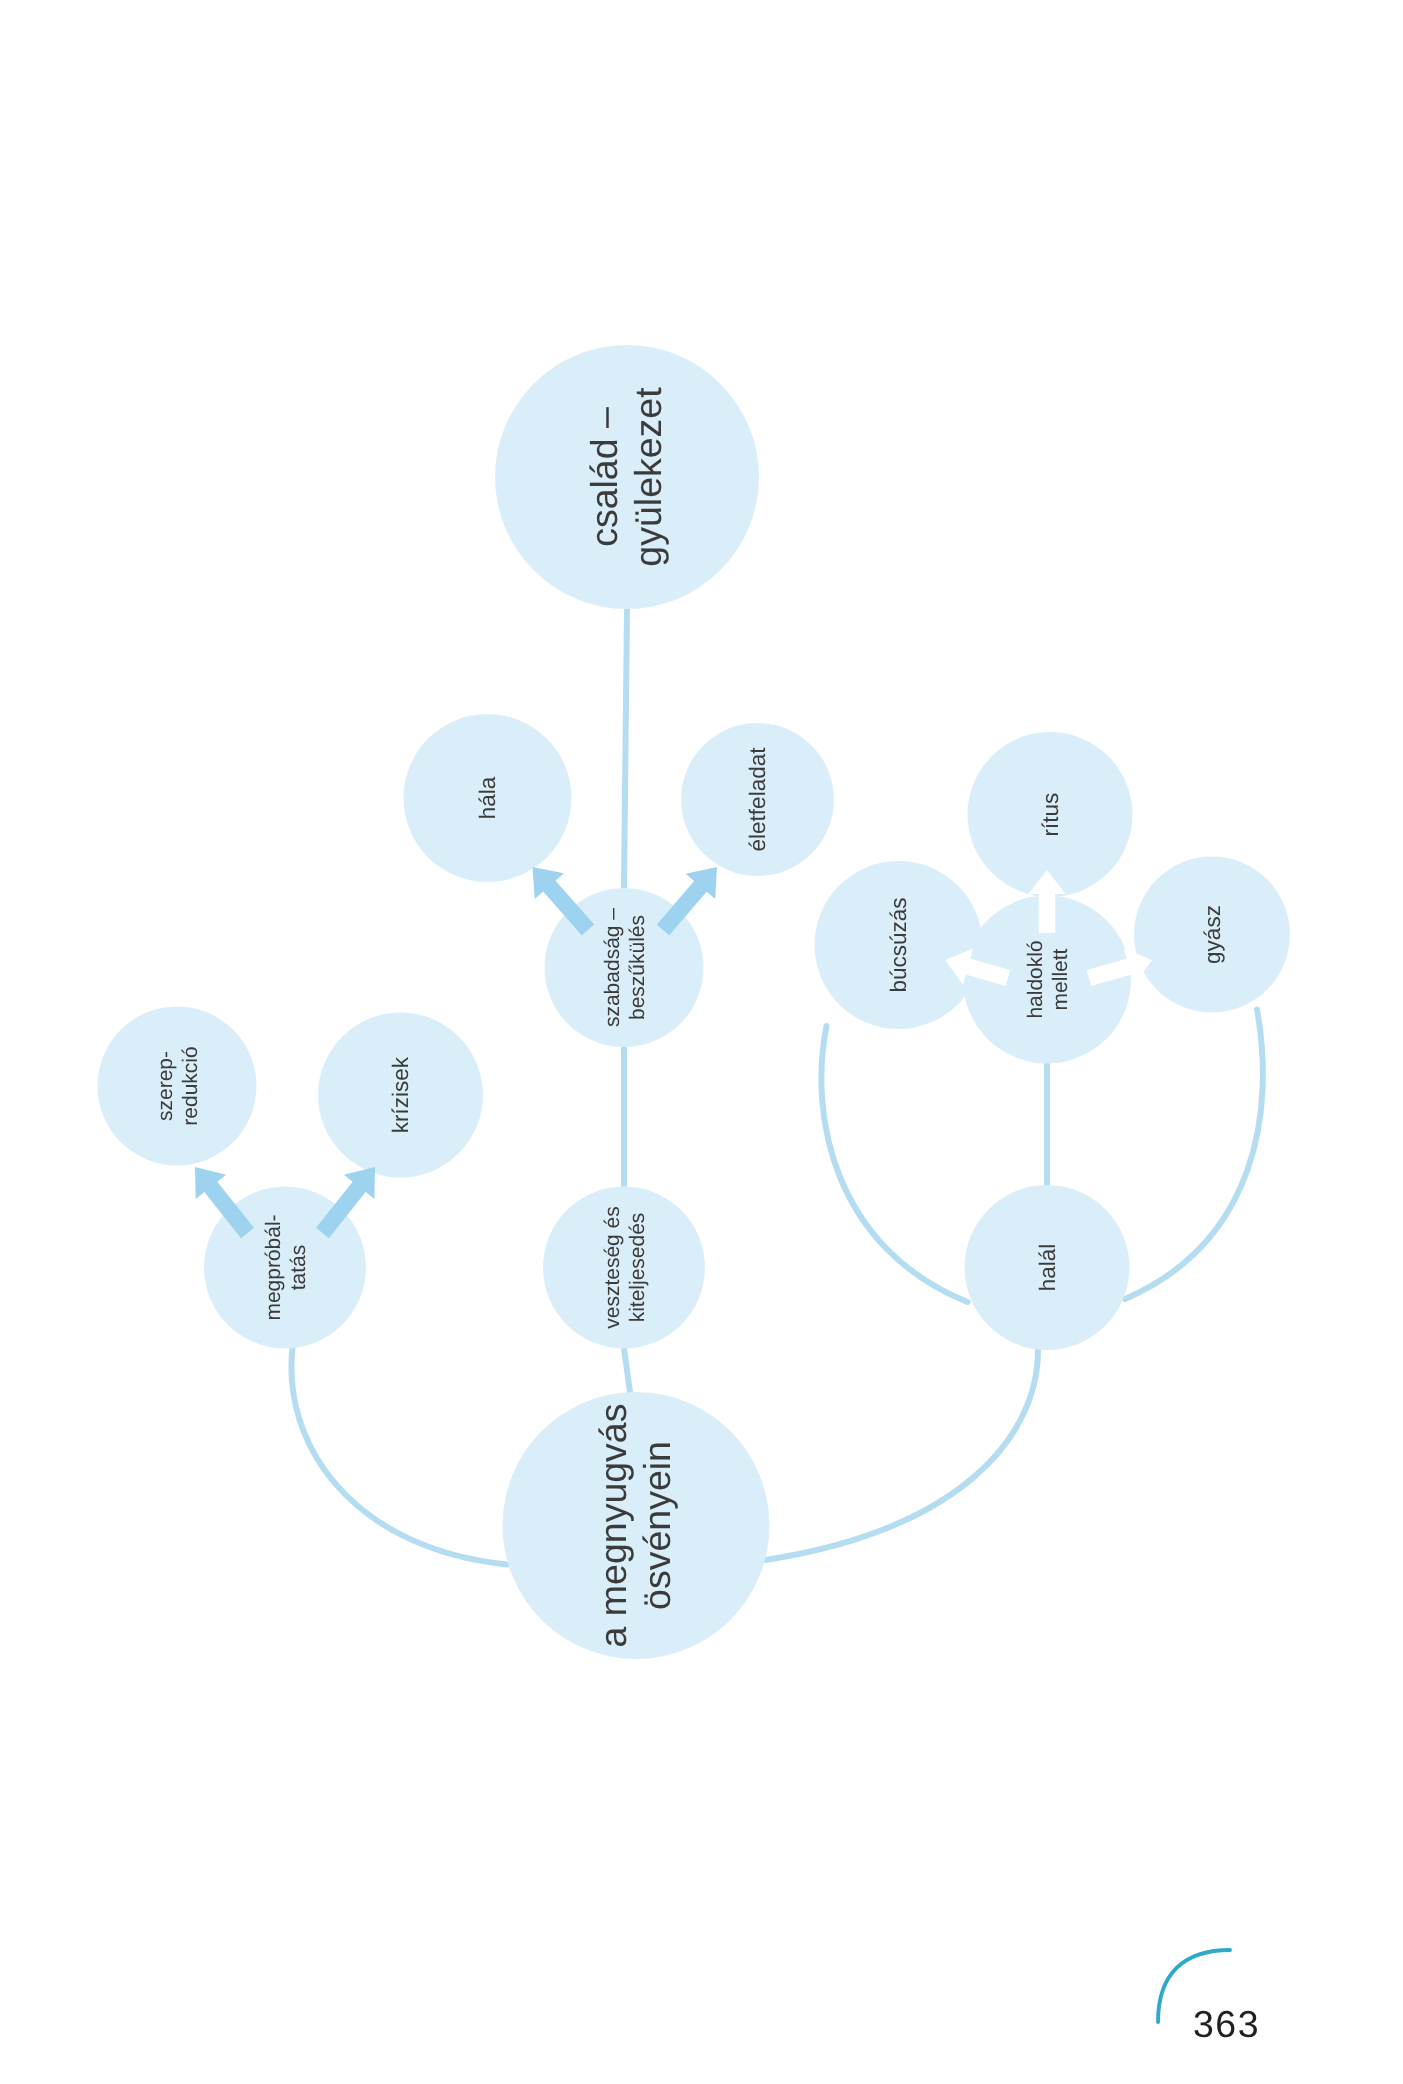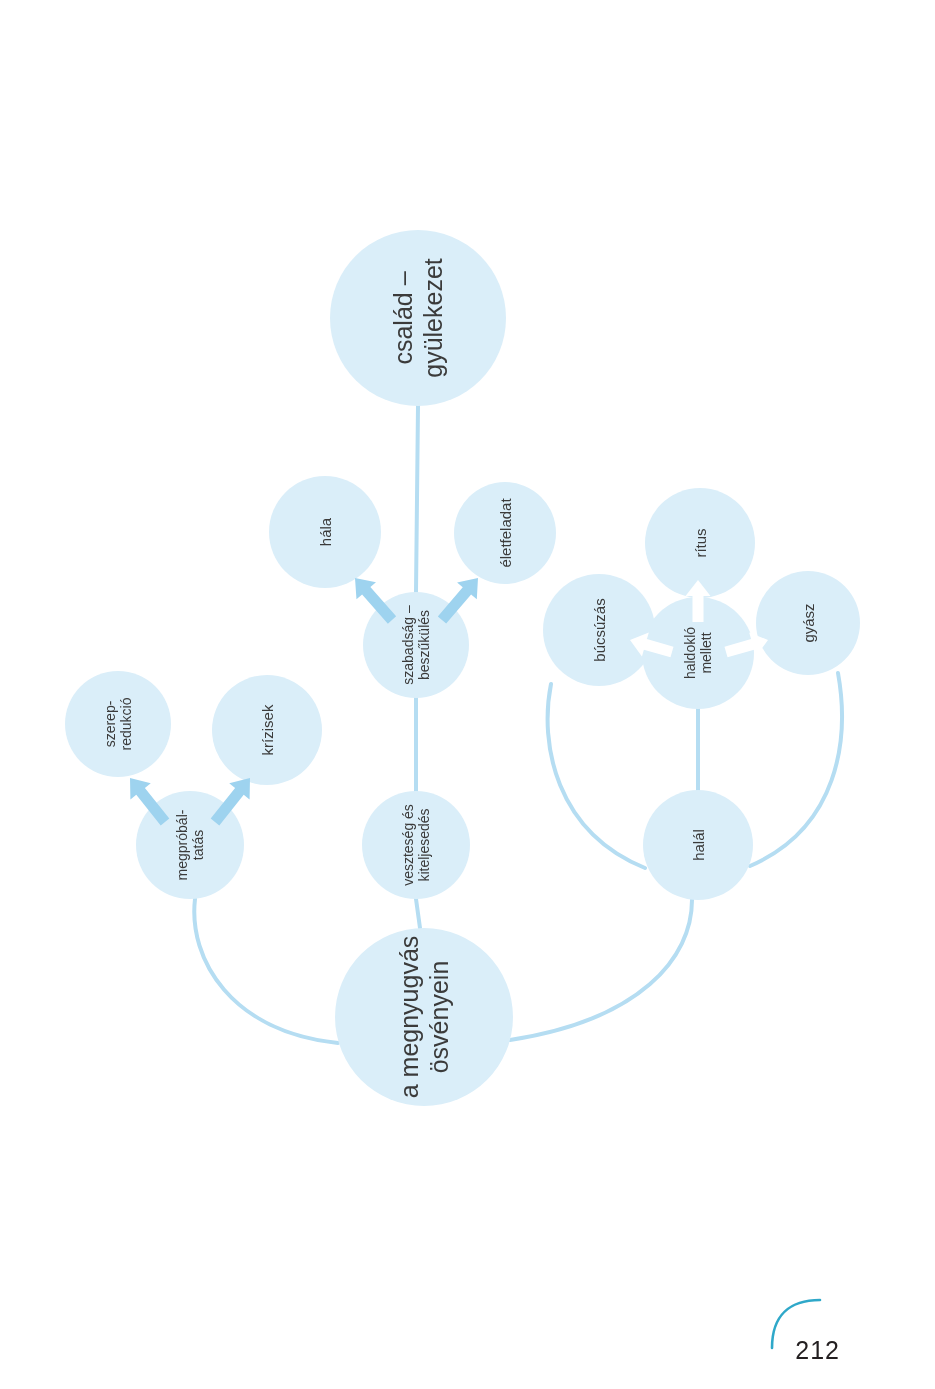--- a/index.html
+++ b/index.html
@@ -145,15 +145,15 @@
         <polygon points="169.30,818.58 144.89,787.88 150.76,783.21 130.00,778.00 130.41,799.40 136.28,794.73 160.70,825.42" class="arrow-blue"></polygon>
         <polygon points="219.30,825.42 243.72,794.73 249.59,799.40 250.00,778.00 229.24,783.21 235.11,787.88 210.70,818.58" class="arrow-blue"></polygon>
         <polygon points="703.50,622.00 703.50,596.00 710.50,596.00 698.00,580.00 685.50,596.00 692.50,596.00 692.50,622.00" class="arrow-white"></polygon>
         <polygon points="673.51,646.71 646.90,639.11 648.82,632.38 630.00,640.00 641.95,656.41 643.87,649.68 670.49,657.29" class="arrow-white"></polygon>
         <polygon points="727.51,657.29 754.13,649.68 756.05,656.41 768.00,640.00 749.18,632.38 751.10,639.11 724.49,646.71" class="arrow-white"></polygon>
       </g>
 
     <path class="page-num-arc" d="M 772 1348 C 772 1315 790 1300 820 1300"></path>
   </svg>
 
-  <div class="page-num-text">212</div>
+  <div class="page-num-text">363</div>
 
 </div>
 
 </body></html>

